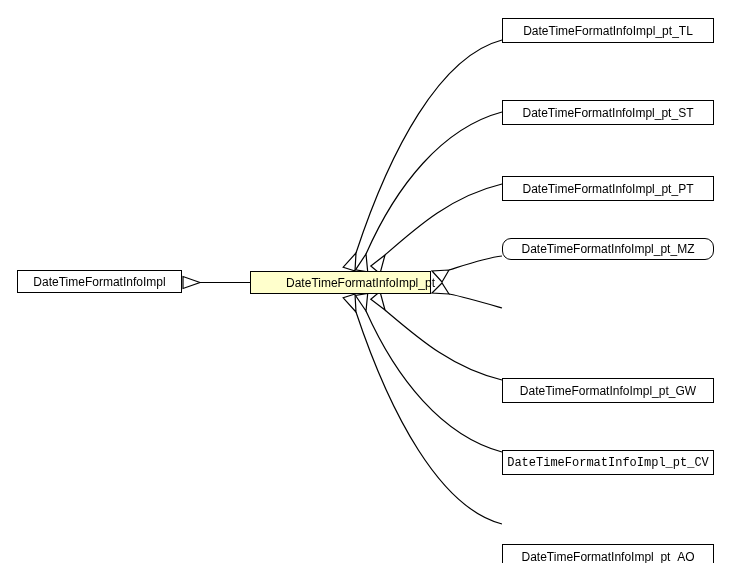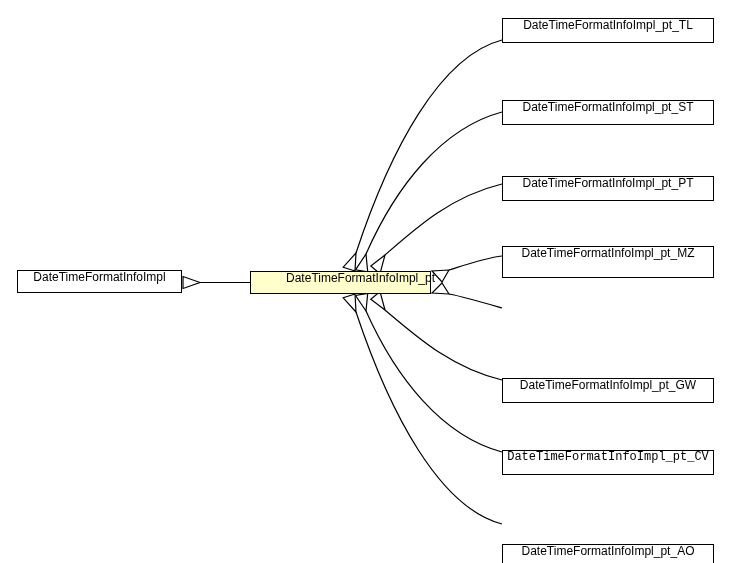--- a/index.html
+++ b/index.html
@@ -28,20 +28,21 @@
     width: 731px;
     height: 563px;
     pointer-events: none;
   }
   .node {
     position: absolute;
     box-sizing: border-box;
     border: 1px solid #000000;
     background: #ffffff;
     display: flex;
+    align-items: center;
     justify-content: center;
     font-size: 12px;
     line-height: 1;
     color: #000000;
     white-space: nowrap;
     letter-spacing: 0px;
   }
   .node.highlight {
     background: #ffffcc;
   }
@@ -116,21 +117,21 @@
   </div>
 
   <div class="node" style="left:502px; top:90px; width:212px; height:25px;margin-top:10px;">
     <span class="node-label">DateTimeFormatInfoImpl_pt_ST</span>
   </div>
 
   <div class="node" style="left:502px; top:176px; width:212px; height:25px;">
     <span class="node-label">DateTimeFormatInfoImpl_pt_PT</span>
   </div>
 
-  <div class="node" style="left:502px; top:246px; width:212px; height:32px;">
+  <div class="node" style="left:502px; top:238px; width:212px; height:22px;border-radius:9px;">
     <span class="node-label">DateTimeFormatInfoImpl_pt_MZ</span>
   </div>
 
 
   <div class="node" style="left:502px; top:378px; width:212px; height:25px;">
     <span class="node-label">DateTimeFormatInfoImpl_pt_GW</span>
   </div>
 
   <div class="node" style="left:502px; top:450px; width:212px; height:25px;font-family:Liberation Mono, monospace;">
     <span class="node-label">DateTimeFormatInfoImpl_pt_CV</span>

